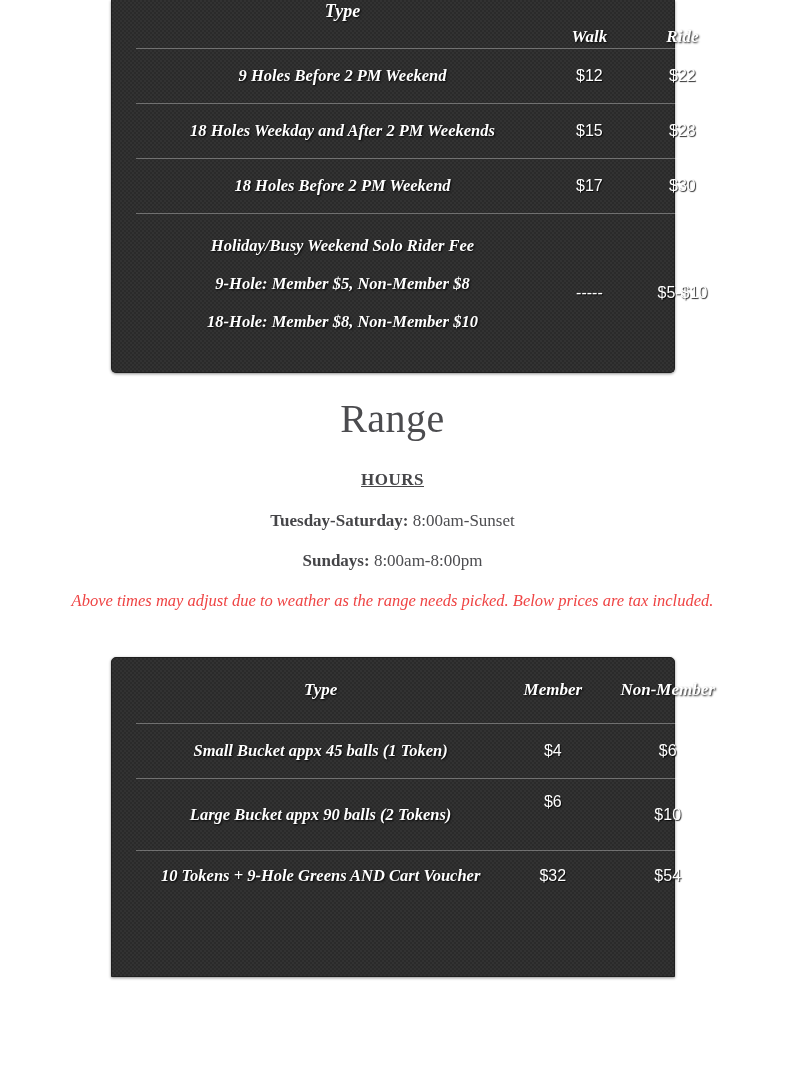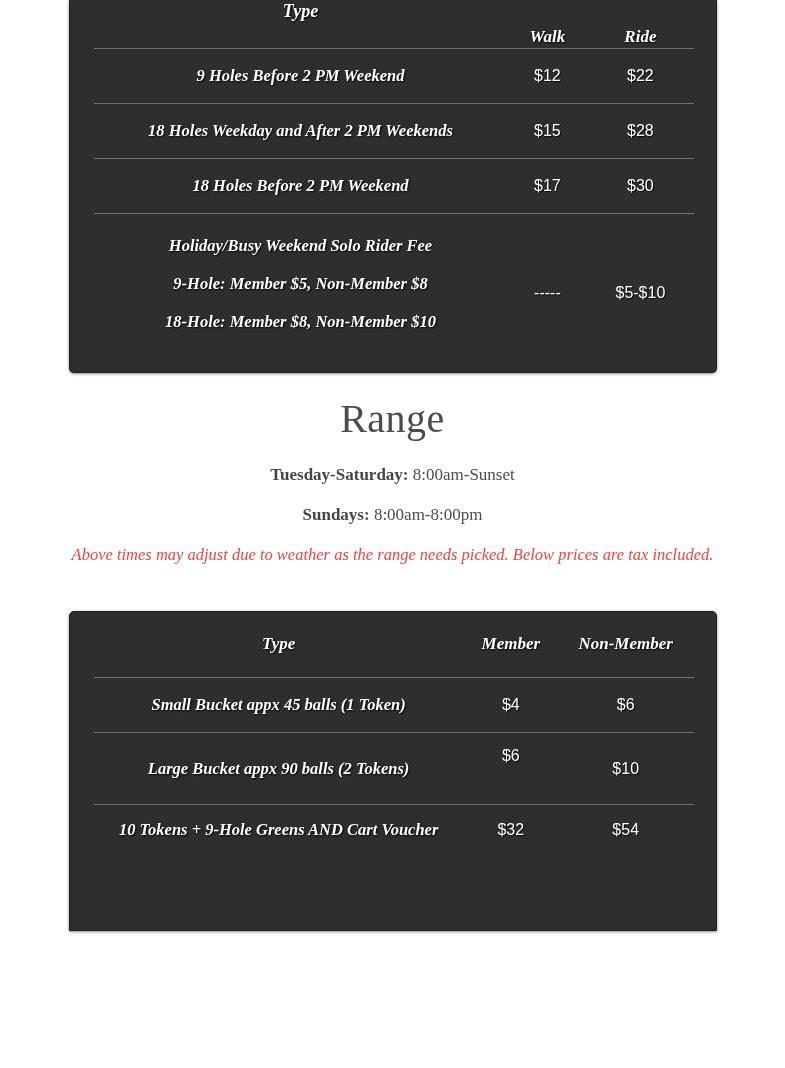--- a/index.html
+++ b/index.html
@@ -6,21 +6,21 @@
   html, body {
     margin: 0; padding: 0;
     width: 785px; height: 1068px;
     overflow: hidden;
     background: #ffffff;
     font-family: "Liberation Serif", serif;
   }
 
   
   .card {
-    width: 648px;
+    width: 564px;
     margin: 0 auto;
     background-color: #323232;
     background-image:
       linear-gradient(45deg, #2a2a2a 25%, transparent 25%, transparent 75%, #2a2a2a 75%, #2a2a2a),
       linear-gradient(45deg, #2a2a2a 25%, transparent 25%, transparent 75%, #2a2a2a 75%, #2a2a2a);
     background-size: 4px 4px;
     background-position: 0 0, 2px 2px;
     box-shadow: 0 1px 3px rgba(0,0,0,0.45);
     border: 1px solid #1f1f1f;
   }
@@ -133,20 +133,21 @@
         </td>
         <td class="price-cell">-----</td>
         <td class="price-cell">$5-$10</td>
       </tr>
     </tbody>
   </table>
 </div>
 
 <section class="range-section">
   <h2 class="range-title">Range</h2>
+  <h4 class="hours-heading"><span class="u">HOURS</span></h4>
   <p class="hours-line">
     <strong>Tuesday-Saturday:</strong>
     <span>8:00am-Sunset</span>
   </p>
   <p class="hours-line">
     <strong>Sundays:</strong>
     <span>8:00am-8:00pm</span>
   </p>
   <p class="note">Above times may adjust due to weather as the range needs picked. Below prices are tax included.</p>
 </section>

